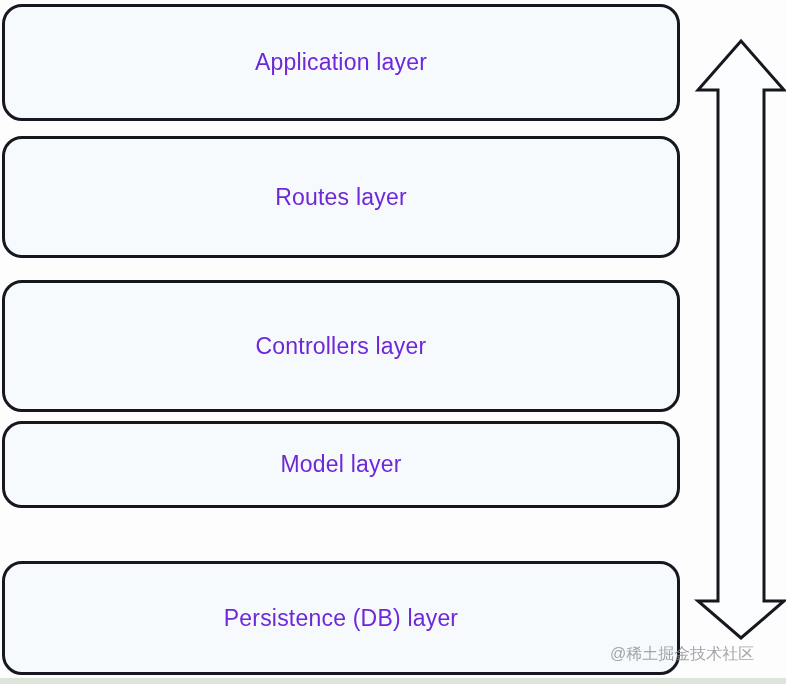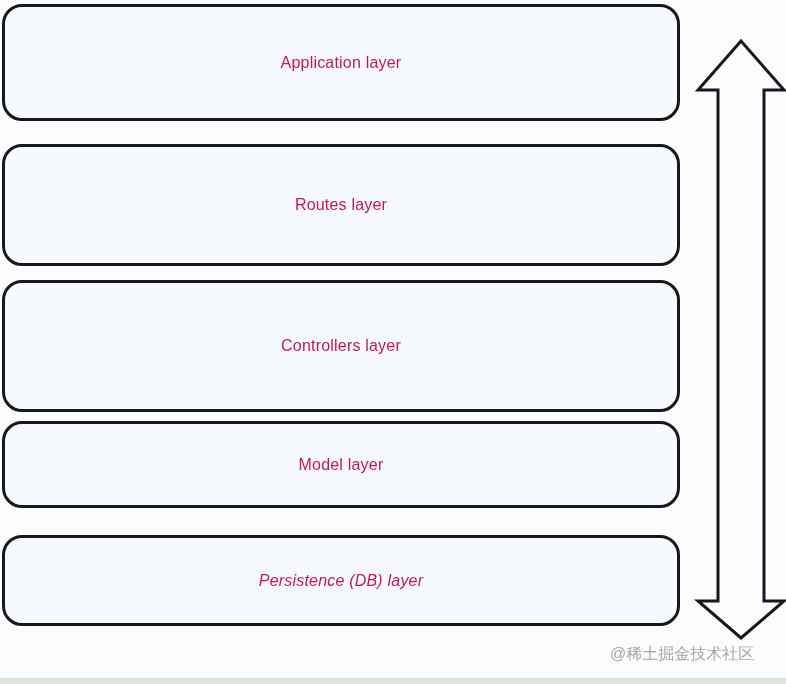--- a/index.html
+++ b/index.html
@@ -19,29 +19,29 @@
     left: 2px;
     width: 678px;
     border: 3px solid #17171f;
     border-radius: 20px;
     background: #f7fafd;
     display: flex;
     align-items: center;
     justify-content: center;
   }
   .layer-label {
-    font-size: 16px;
-    color: #be185d;
+    font-size: 23px;
+    color: #6d28d9;
     letter-spacing: 0.2px;
   }
   .box-1 { top: 4px;   height: 117px; }
-  .box-2 { top: 144px; height: 122px; }
+  .box-2 { top: 136px; height: 122px; }
   .box-3 { top: 280px; height: 132px; }
   .box-4 { top: 421px; height: 87px; }
-  .box-5 { top: 535px; height: 91px; font-style: italic; }
+  .box-5 { top: 561px; height: 114px; }
   .arrow-wrap {
     position: absolute;
     left: 690px; top: 33px;
     width: 100px; height: 612px;
   }
   .watermark {
     position: absolute;
     left: 610px; top: 644px;
     width: 170px;
     font-size: 16px;

